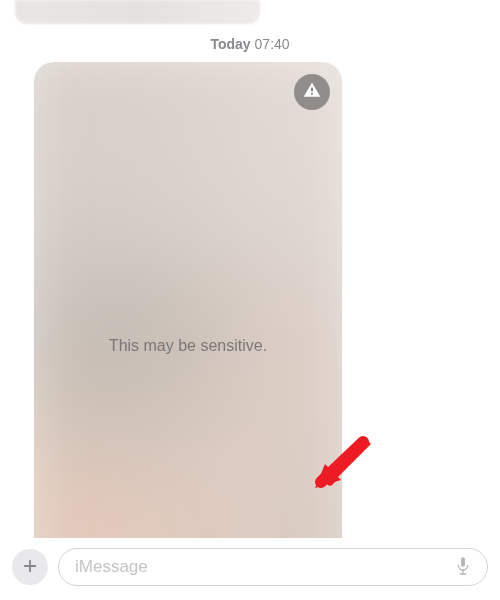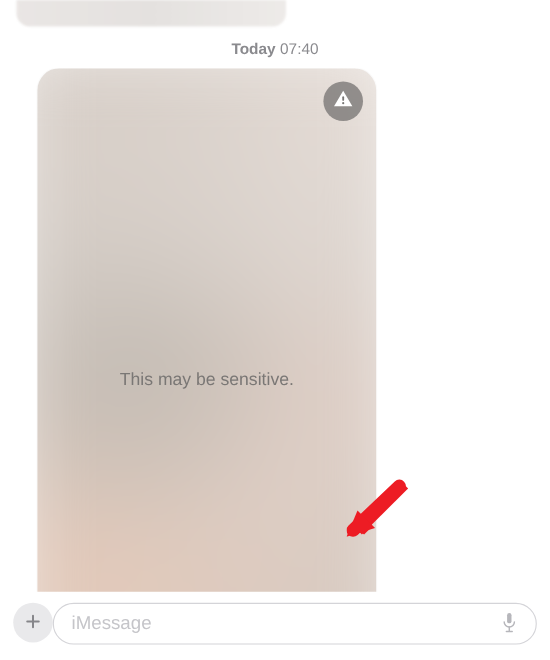--- a/index.html
+++ b/index.html
@@ -133,23 +133,23 @@
       position: absolute;
       left: 315px;
       top: 430px;
       width: 60px;
       height: 60px;
       pointer-events: none;
     }
     .annotation-arrow svg { width: 60px; height: 60px; }
     .composer {
       display: flex;
-      align-items: flex-start;
+      align-items: center;
       padding: 10px 12px 14px 12px;
-      gap: 0;
+      gap: 10px;
     }
     .add-btn {
       width: 36px;
       height: 36px;
       border-radius: 50%;
       background: #e9e9eb;
       display: flex;
       align-items: center;
       justify-content: center;
       border: none;

